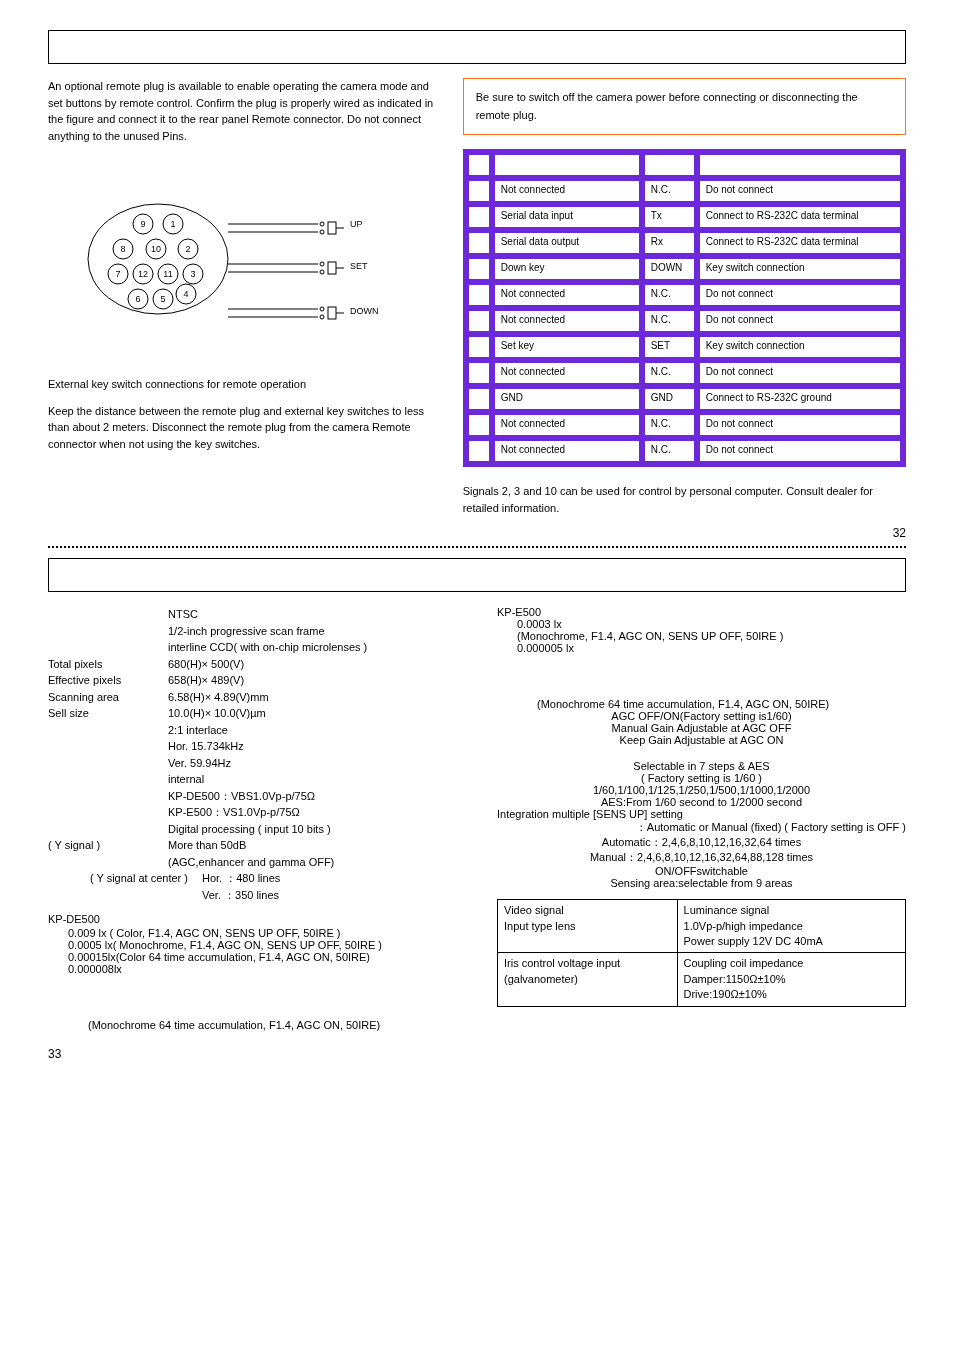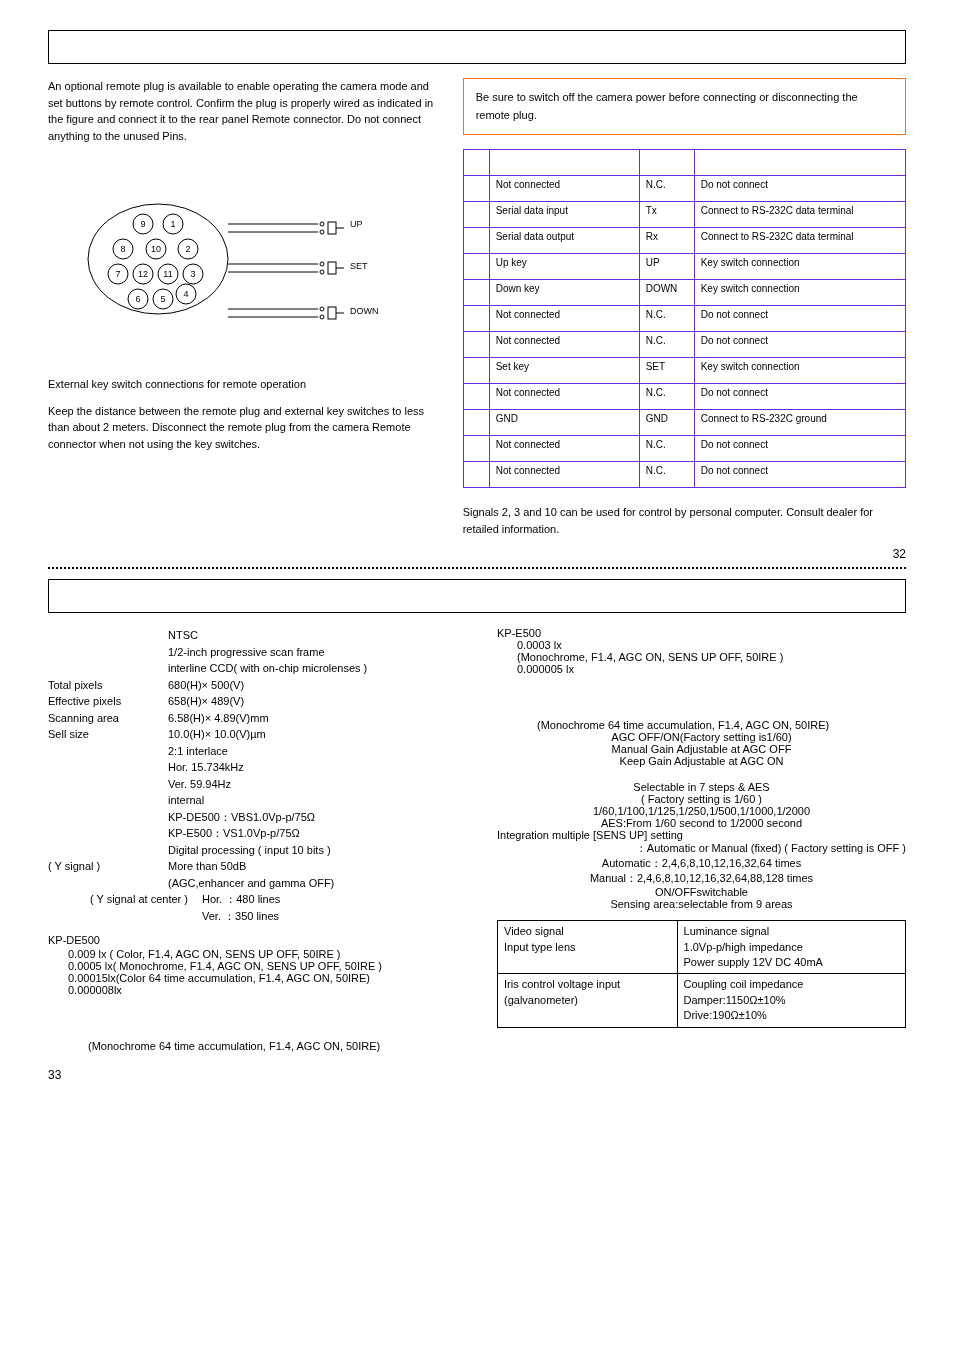--- a/index.html
+++ b/index.html
@@ -4,21 +4,21 @@
 <style>
   * { box-sizing: border-box; margin: 0; padding: 0; }
   body { font-family: Arial, Helvetica, sans-serif; font-size: 11px; color: #000; background: #fff; width: 954px; padding: 30px 48px; }
   .section-title-box { border: 1px solid #000; height: 34px; margin-bottom: 14px; }
   .two-col { display: flex; gap: 20px; }
   .left-col { flex: 0 0 46%; }
   .right-col { flex: 1; }
   .para { line-height: 1.5; margin-bottom: 10px; }
   .notice-box { border: 1px solid #f97316; padding: 10px 12px; line-height: 1.6; margin-bottom: 14px; }
   .pins-table { width: 100%; border-collapse: collapse; margin-bottom: 16px; font-size: 10px; }
-  .pins-table th, .pins-table td { border: 1px solid #6d28d9; padding: 3px 6px; text-align: left; vertical-align: top; height: 26px; }
+  .pins-table th, .pins-table td { border: 6px solid #6d28d9; padding: 3px 6px; text-align: left; vertical-align: top; height: 26px; }
   .pins-table th { font-weight: normal; }
   .pins-table td:first-child { width: 26px; }
   .pins-table td:nth-child(2) { width: 150px; }
   .pins-table td:nth-child(3) { width: 55px; }
   .diagram { margin: 40px 0 40px 30px; }
   .page-num { text-align: right; margin-top: 8px; font-size: 12px; }
   .page-num-left { text-align: left; margin-top: 16px; font-size: 12px; }
   .dots { border: none; border-top: 2px dotted #000; margin: 6px 0 10px 0; }
   .spec-col { display: flex; gap: 20px; }
   .spec-left { flex: 0 0 50%; }
@@ -136,26 +136,20 @@
             <td>Connect to RS-232C data terminal</td>
           </tr>
           <tr>
             <td></td>
             <td>Serial data output</td>
             <td>Rx</td>
             <td>Connect to RS-232C data terminal</td>
           </tr>
           <tr>
             <td></td>
-            <td>Up key</td>
-            <td>UP</td>
-            <td>Key switch connection</td>
-          </tr>
-          <tr>
-            <td></td>
             <td>Down key</td>
             <td>DOWN</td>
             <td>Key switch connection</td>
           </tr>
           <tr>
             <td></td>
             <td>Not connected</td>
             <td>N.C.</td>
             <td>Do not connect</td>
           </tr>

